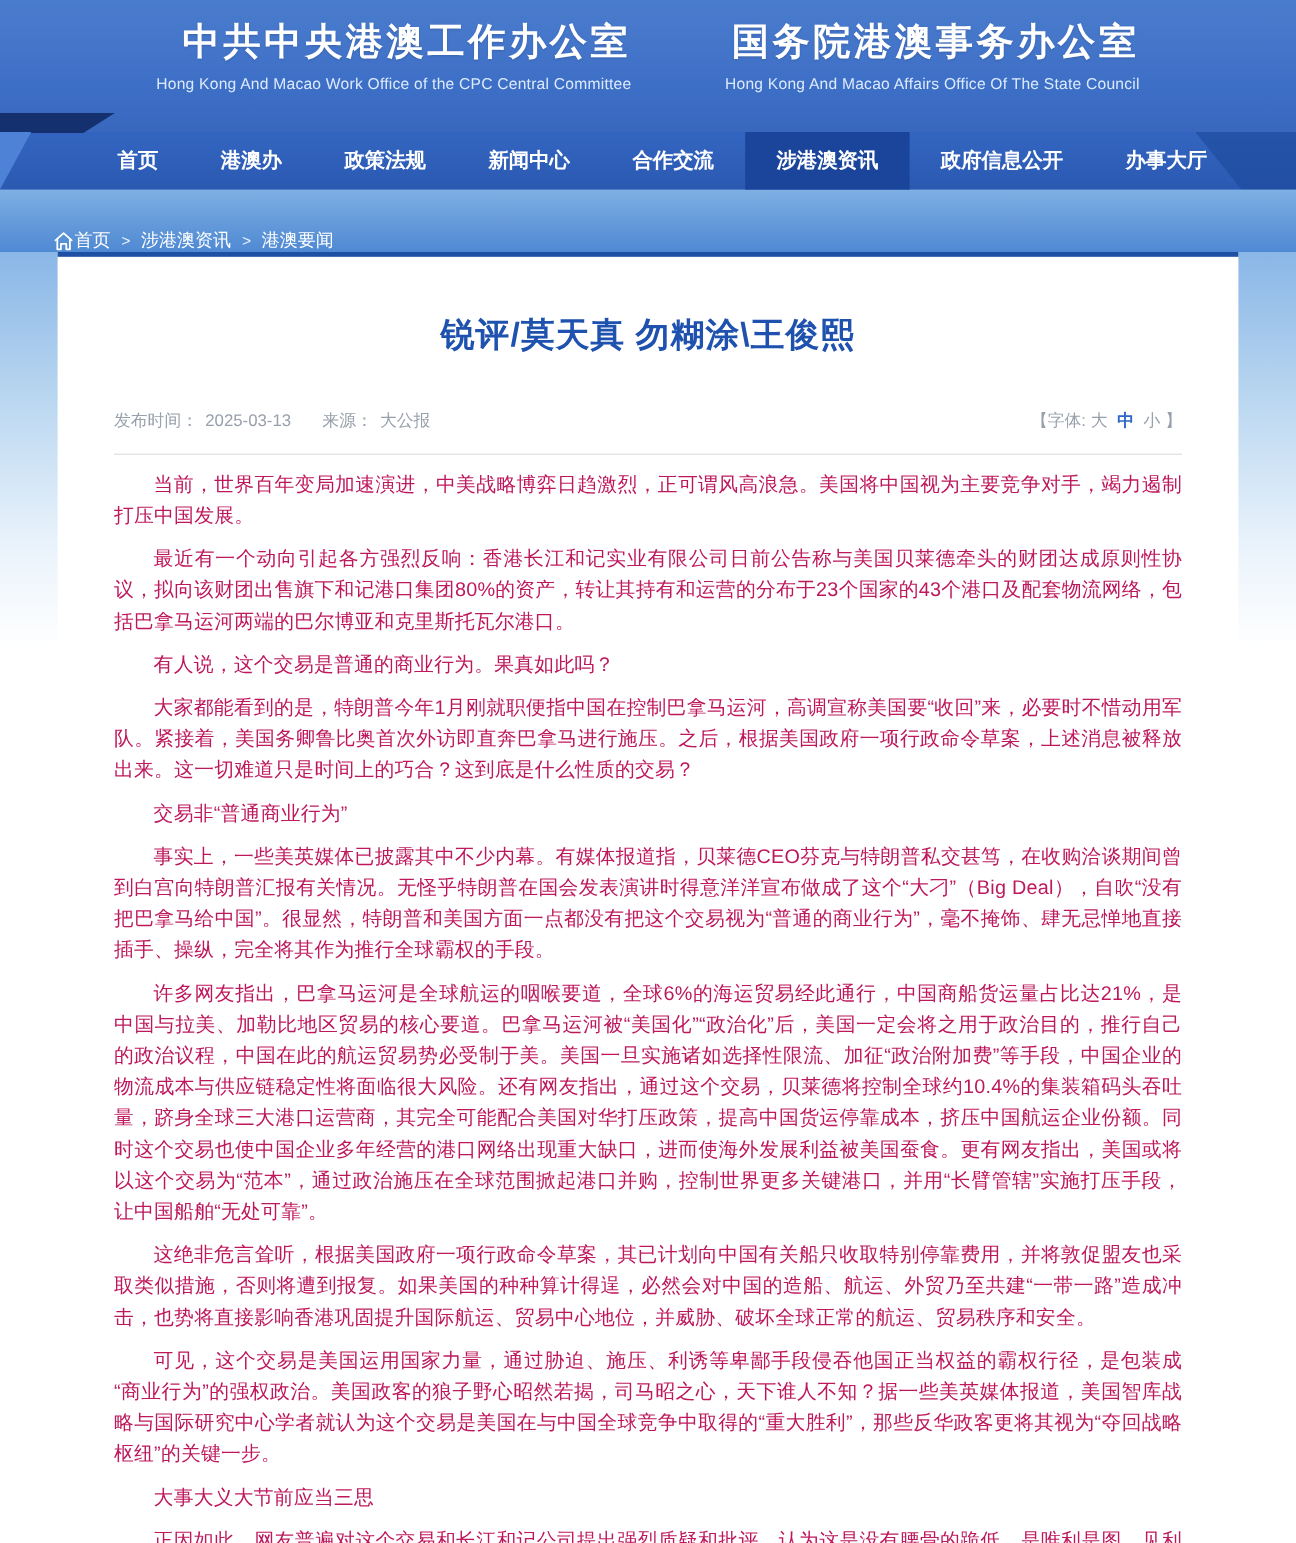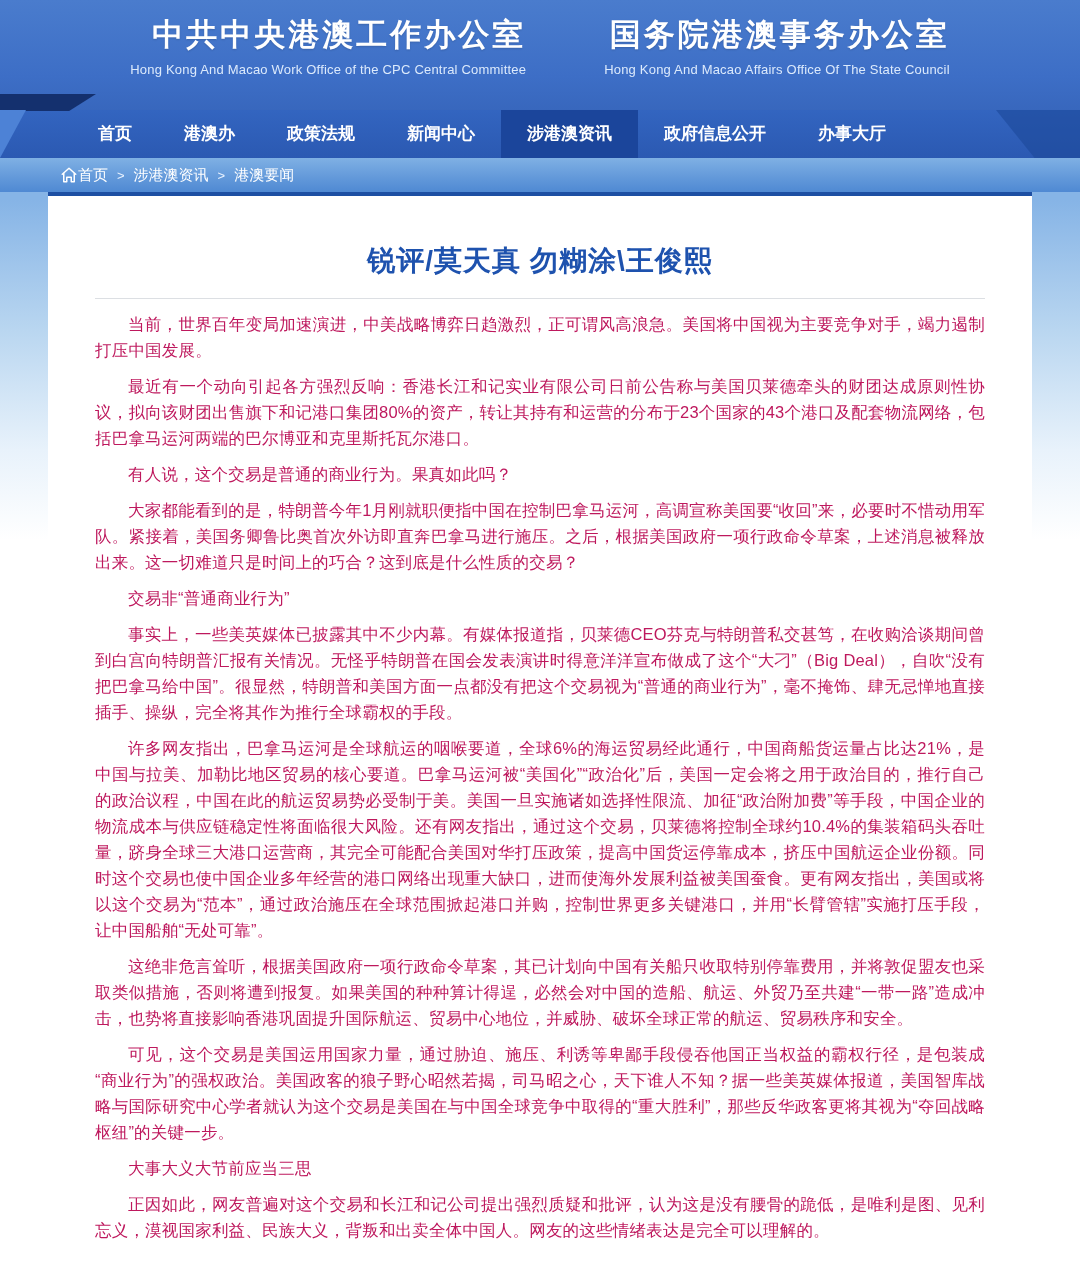--- a/index.html
+++ b/index.html
@@ -37,22 +37,22 @@
     background:#1d4globalThis; background:#1d4a9b; clip-path:polygon(0 0,100% 0,100% 100%,46% 100%);
     opacity:.65;
   }
   .nav-item {
     color:#fff; font-size:17px; font-weight:bold; line-height:48px;
     padding:0 26px; cursor:pointer; white-space:nowrap; position:relative; z-index:2;
   }
   .nav-item.active { background:#1b459b; }
   
   .crumbbar {
-    height:34px; background:linear-gradient(180deg,#7fb0e4 0%,#649ada 55%,#4f89d3 100%);
-    display:flex; align-items:center; padding-left:60px; color:#fff; font-size:15px;
+    height:52px; background:linear-gradient(180deg,#7fb0e4 0%,#649ada 55%,#4f89d3 100%);
+    display:flex; align-items:flex-end; padding-left:44px; color:#fff; font-size:15px;
   }
   .crumbbar .home-link { display:flex; align-items:center; gap:7px; cursor:pointer; }
   .home-svg { width:18px; height:18px; display:block; }
   .crumb-sep { margin:0 9px; font-size:13px; color:#eaf3ff; }
   .crumb-item { cursor:pointer; }
   
   .card {
     width:984px; margin:0 auto; background:#fff; border-top:4px solid #1d4fa3;
     min-height:1082px; padding:0 47px 40px 47px;
   }
@@ -92,38 +92,47 @@
 
 <nav class="nav">
   <div class="nav-decor-left"></div>
   <div class="nav-decor-left2"></div>
   <div class="nav-decor-right"></div>
 
 <div class="nav-item">首页</div>
     <div class="nav-item">港澳办</div>
     <div class="nav-item">政策法规</div>
     <div class="nav-item">新闻中心</div>
+    <div class="nav-item">合作交流</div>
     <div class="nav-item active">涉港澳资讯</div>
     <div class="nav-item">政府信息公开</div>
     <div class="nav-item">办事大厅</div>
   </nav>
 
 <div class="crumbbar">
   <span class="home-link">
     <svg class="home-svg" viewBox="0 0 24 24" fill="none" stroke="#ffffff" stroke-width="2" stroke-linecap="round" stroke-linejoin="round">
       <path d="M3 11 L12 3 L21 11"></path>
       <path d="M5 10 V21 H9 V15 H15 V21 H19 V10"></path>
     </svg>
   </span>
   <span id="crumb-items"><span class="crumb-item">首页</span><span class="crumb-sep">&gt;</span><span class="crumb-item">涉港澳资讯</span><span class="crumb-sep">&gt;</span><span class="crumb-item">港澳要闻</span></span>
 </div>
 
 <main class="card">
   <h1 class="article-title">锐评/莫天真 勿糊涂\王俊熙</h1>
 
+  <div class="meta-row">
+    <div class="meta-left">
+      <span>发布时间：</span><span class="gap">2025-03-13</span><span>来源：</span><span>大公报</span>
+    </div>
+    <div class="fontctrl">
+      <span>【字体:</span><span class="fs-opt">大</span><span class="fs-opt active">中</span><span class="fs-opt">小</span><span>】</span>
+    </div>
+  </div>
 
   <div class="divider"></div>
 
   <article class="article-body" id="article-body">
 
   <p>当前，世界百年变局加速演进，中美战略博弈日趋激烈，正可谓风高浪急。美国将中国视为主要竞争对手，竭力遏制打压中国发展。</p>
       <p>最近有一个动向引起各方强烈反响：香港长江和记实业有限公司日前公告称与美国贝莱德牵头的财团达成原则性协议，拟向该财团出售旗下和记港口集团80%的资产，转让其持有和运营的分布于23个国家的43个港口及配套物流网络，包括巴拿马运河两端的巴尔博亚和克里斯托瓦尔港口。</p>
       <p>有人说，这个交易是普通的商业行为。果真如此吗？</p>
       <p>大家都能看到的是，特朗普今年1月刚就职便指中国在控制巴拿马运河，高调宣称美国要“收回”来，必要时不惜动用军队。紧接着，美国务卿鲁比奥首次外访即直奔巴拿马进行施压。之后，根据美国政府一项行政命令草案，上述消息被释放出来。这一切难道只是时间上的巧合？这到底是什么性质的交易？</p>
       <p>交易非“普通商业行为”</p>

